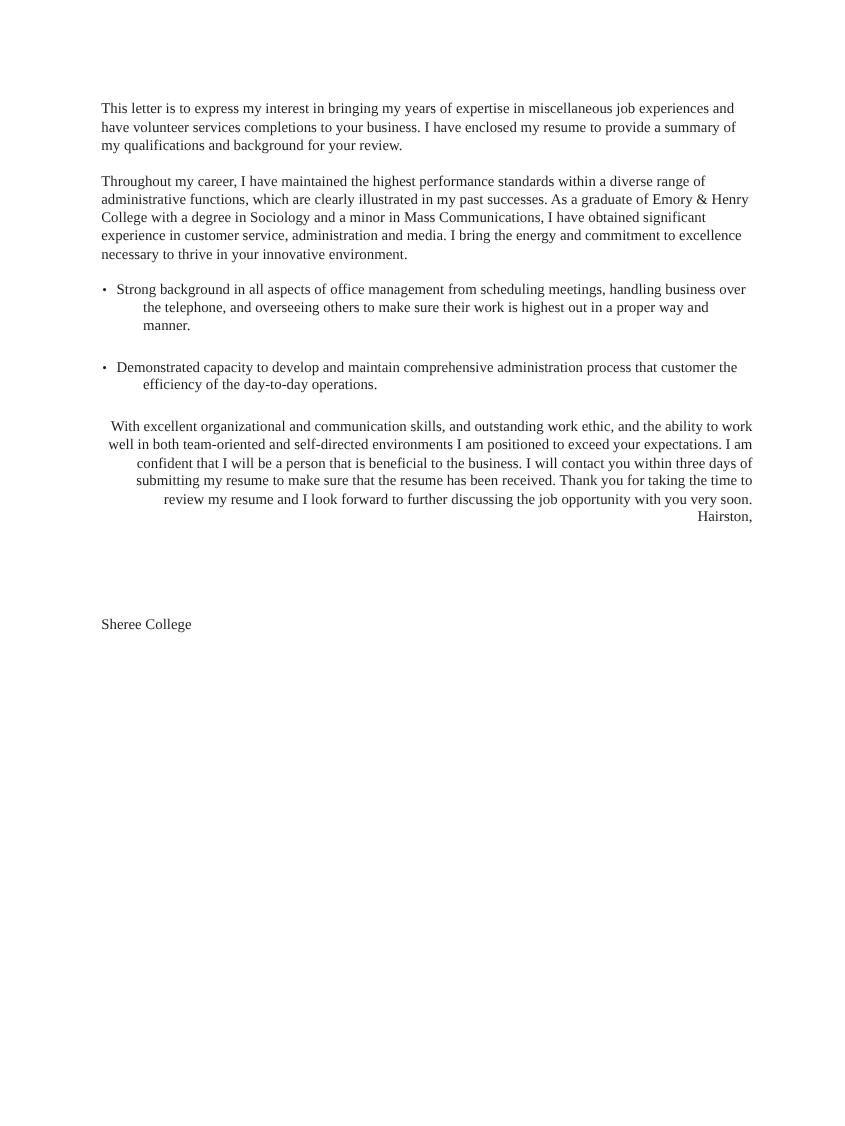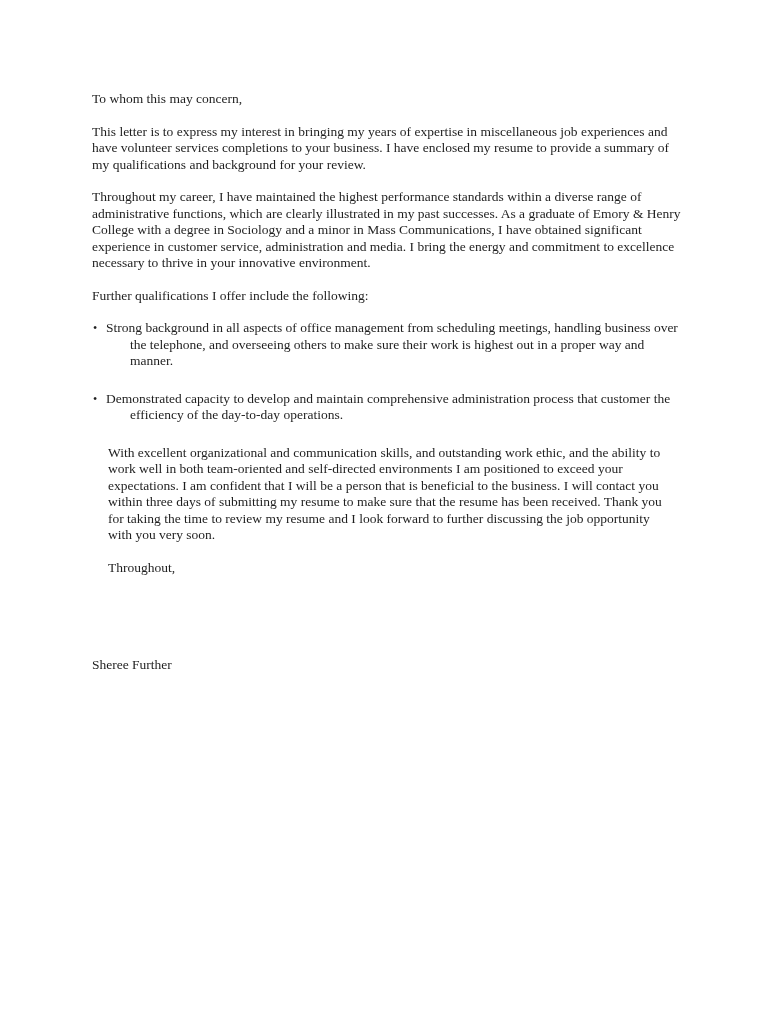--- a/index.html
+++ b/index.html
@@ -20,21 +20,22 @@
     color: #1e1e1e;
     overflow: hidden;
   }
   .letter-body {
     width: 592px;
   }
   p.para {
     margin: 0 0 16px 0;
   }
   p.tight {
-    margin: 16px;
+    margin: 0;
+    text-align: right;
   }
   .bullet-item {
     position: relative;
     margin: 0 0 21px 0;
     padding-left: 38px;
     text-indent: -24px;
   }
   .bullet-marker {
     position: absolute;
     left: 1px;
@@ -45,38 +46,36 @@
   .signature-name {
     margin: 81px 0 0 0;
   }
 </style>
 </head>
 <body>
 
 <div class="page">
   <div class="letter-body">
 
-    <p class="para">To whom this may concern,</p>
 
     <p class="para">This letter is to express my interest in bringing my years of expertise in miscellaneous job experiences and have volunteer services completions to your business. I have enclosed my resume to provide a summary of my qualifications and background for your review.</p>
 
     <p class="para">Throughout my career, I have maintained the highest performance standards within a diverse range of administrative functions, which are clearly illustrated in my past successes. As a graduate of Emory &amp; Henry College with a degree in Sociology and a minor in Mass Communications, I have obtained significant experience in customer service, administration and media. I bring the energy and commitment to excellence necessary to thrive in your innovative environment.</p>
 
-    <p class="para">Further qualifications I offer include the following:</p>
 
     <div class="bullet-item">
       <span class="bullet-marker">•</span>
       <span>Strong background in all aspects of office management from scheduling meetings, handling business over the telephone, and overseeing others to make sure their work is highest out in a proper way and manner.</span>
     </div>
 
     <div class="bullet-item">
       <span class="bullet-marker">•</span>
       <span>Demonstrated capacity to develop and maintain comprehensive administration process that customer the efficiency of the day-to-day operations.</span>
     </div>
 
     <p class="tight">With excellent organizational and communication skills, and outstanding work ethic, and the ability to work well in both team-oriented and self-directed environments I am positioned to exceed your expectations. I am confident that I will be a person that is beneficial to the business. I will contact you within three days of submitting my resume to make sure that the resume has been received. Thank you for taking the time to review my resume and I look forward to further discussing the job opportunity with you very soon.</p>
 
-    <p class="tight">Throughout,</p>
+    <p class="tight">Hairston,</p>
 
-    <p class="signature-name">Sheree Further</p>
+    <p class="signature-name">Sheree College</p>
 
   </div>
 </div>
 
 </body></html>

